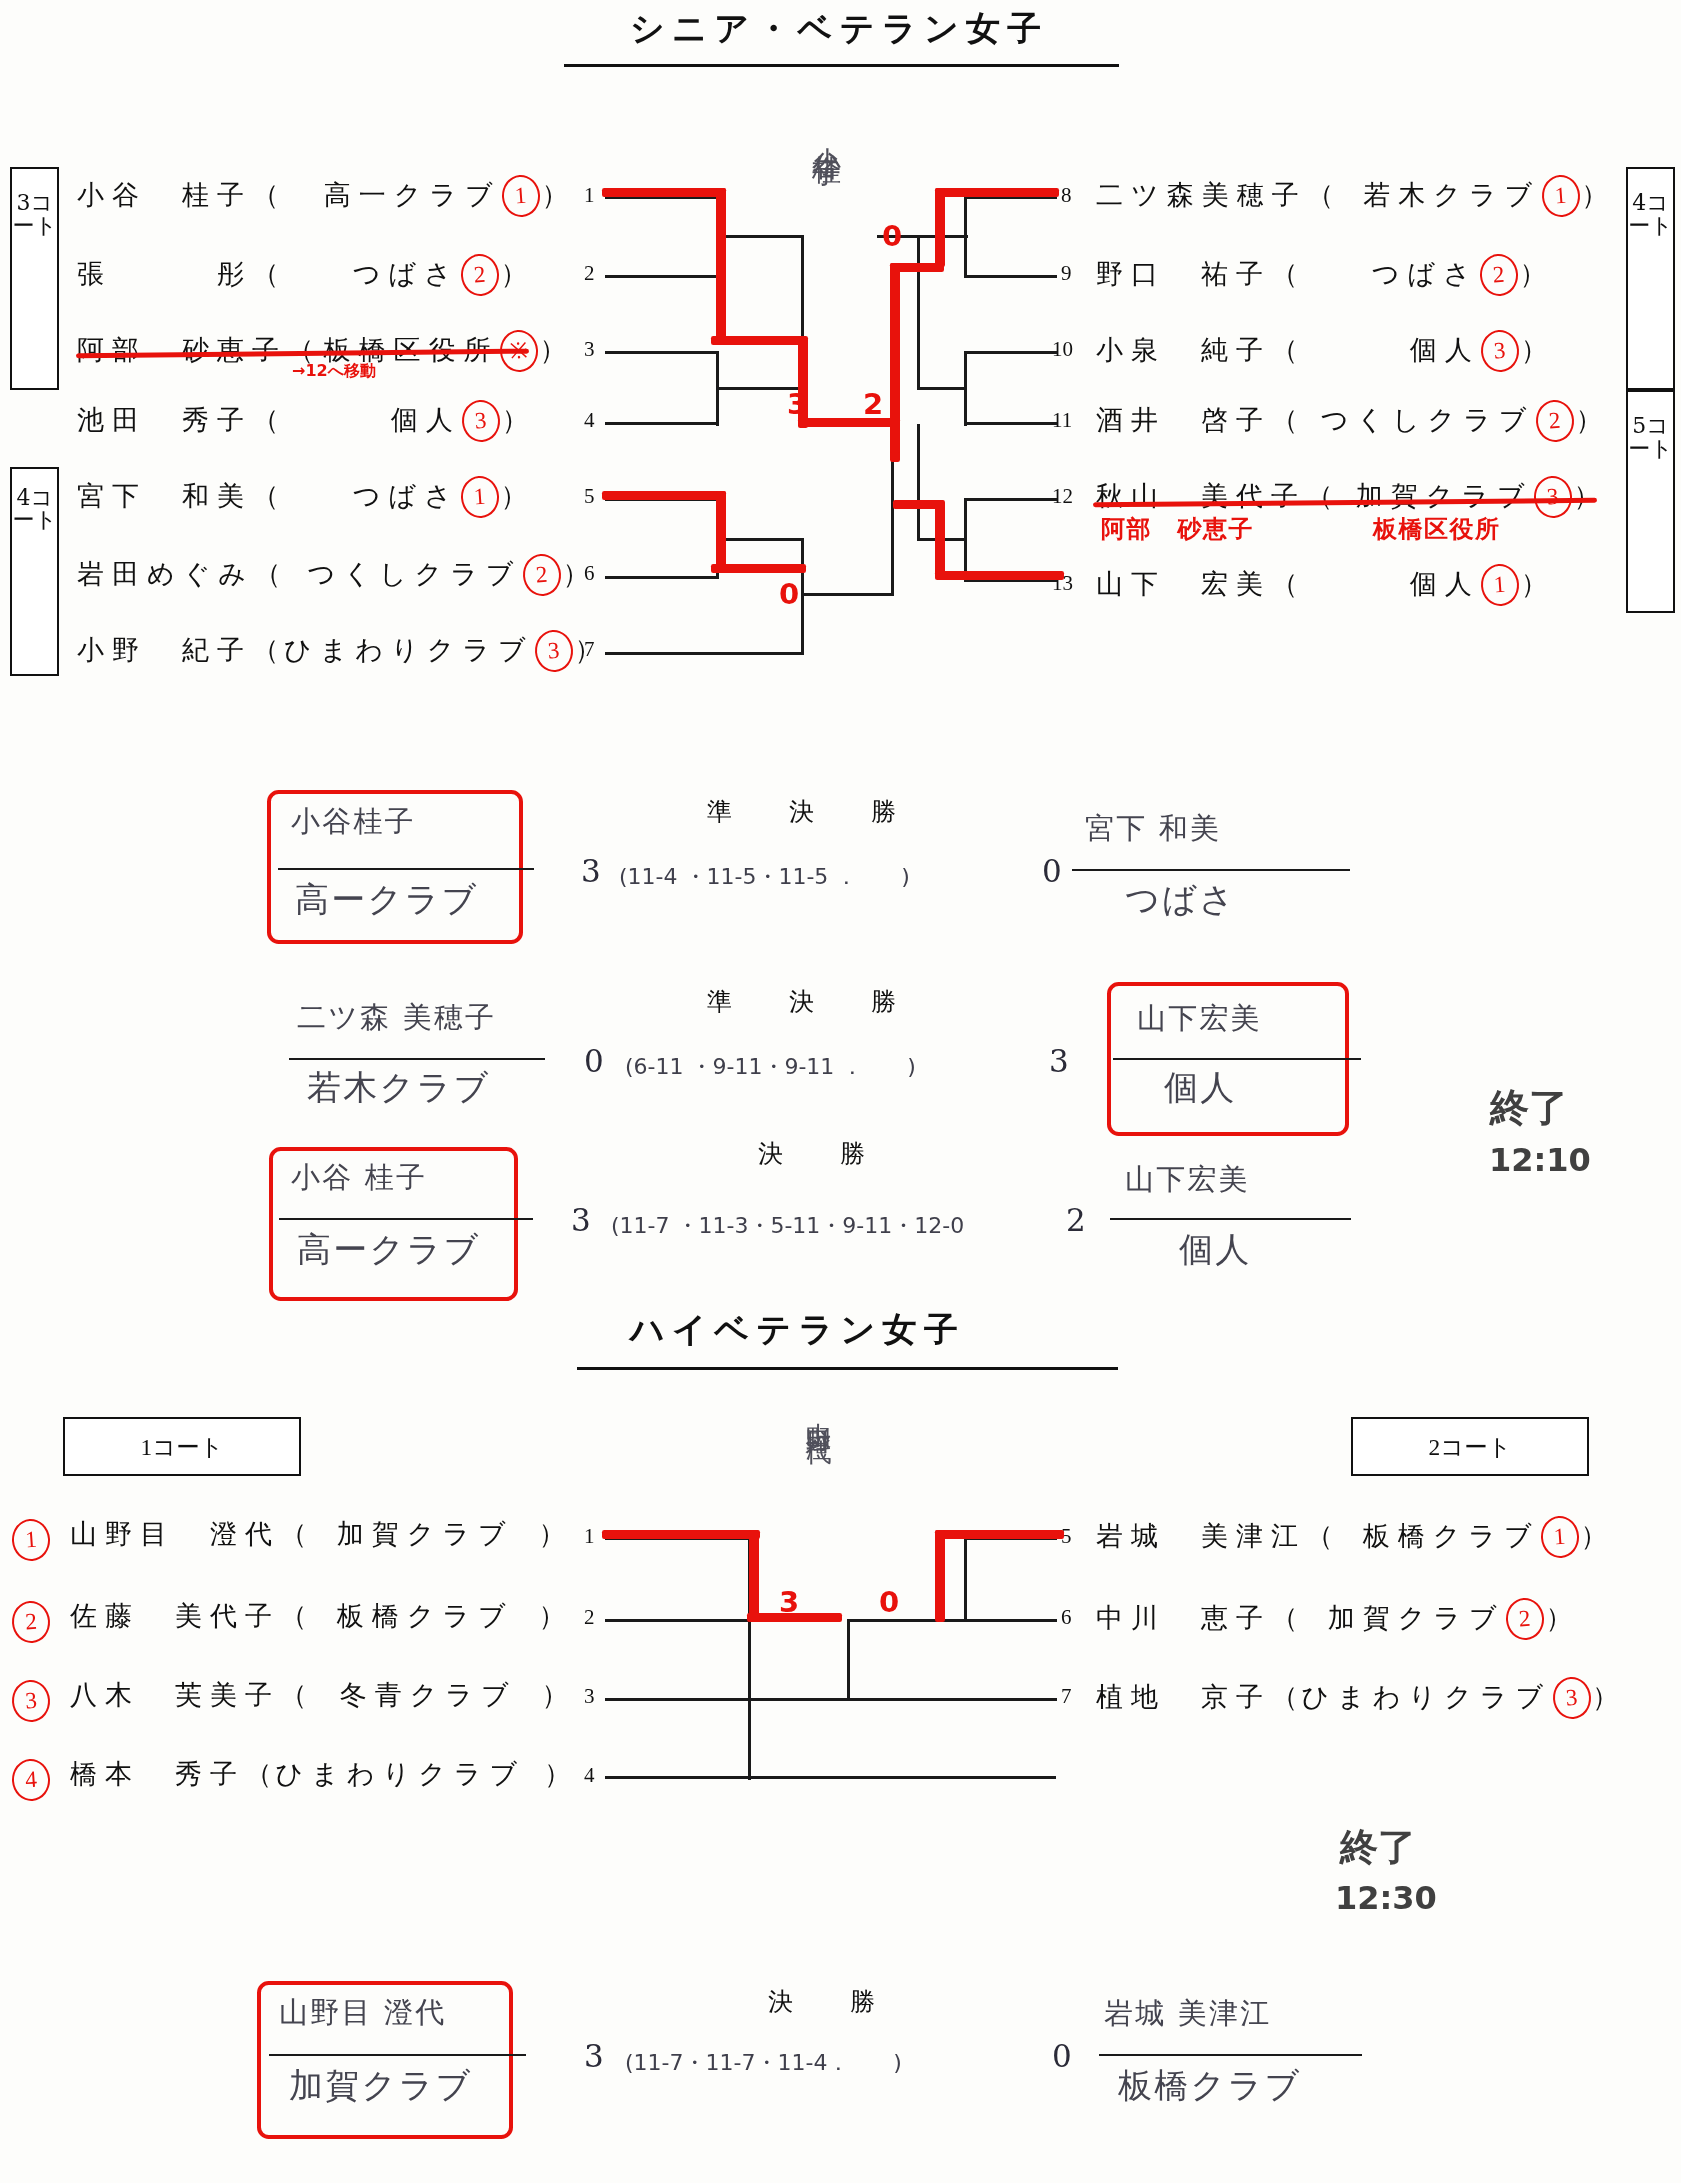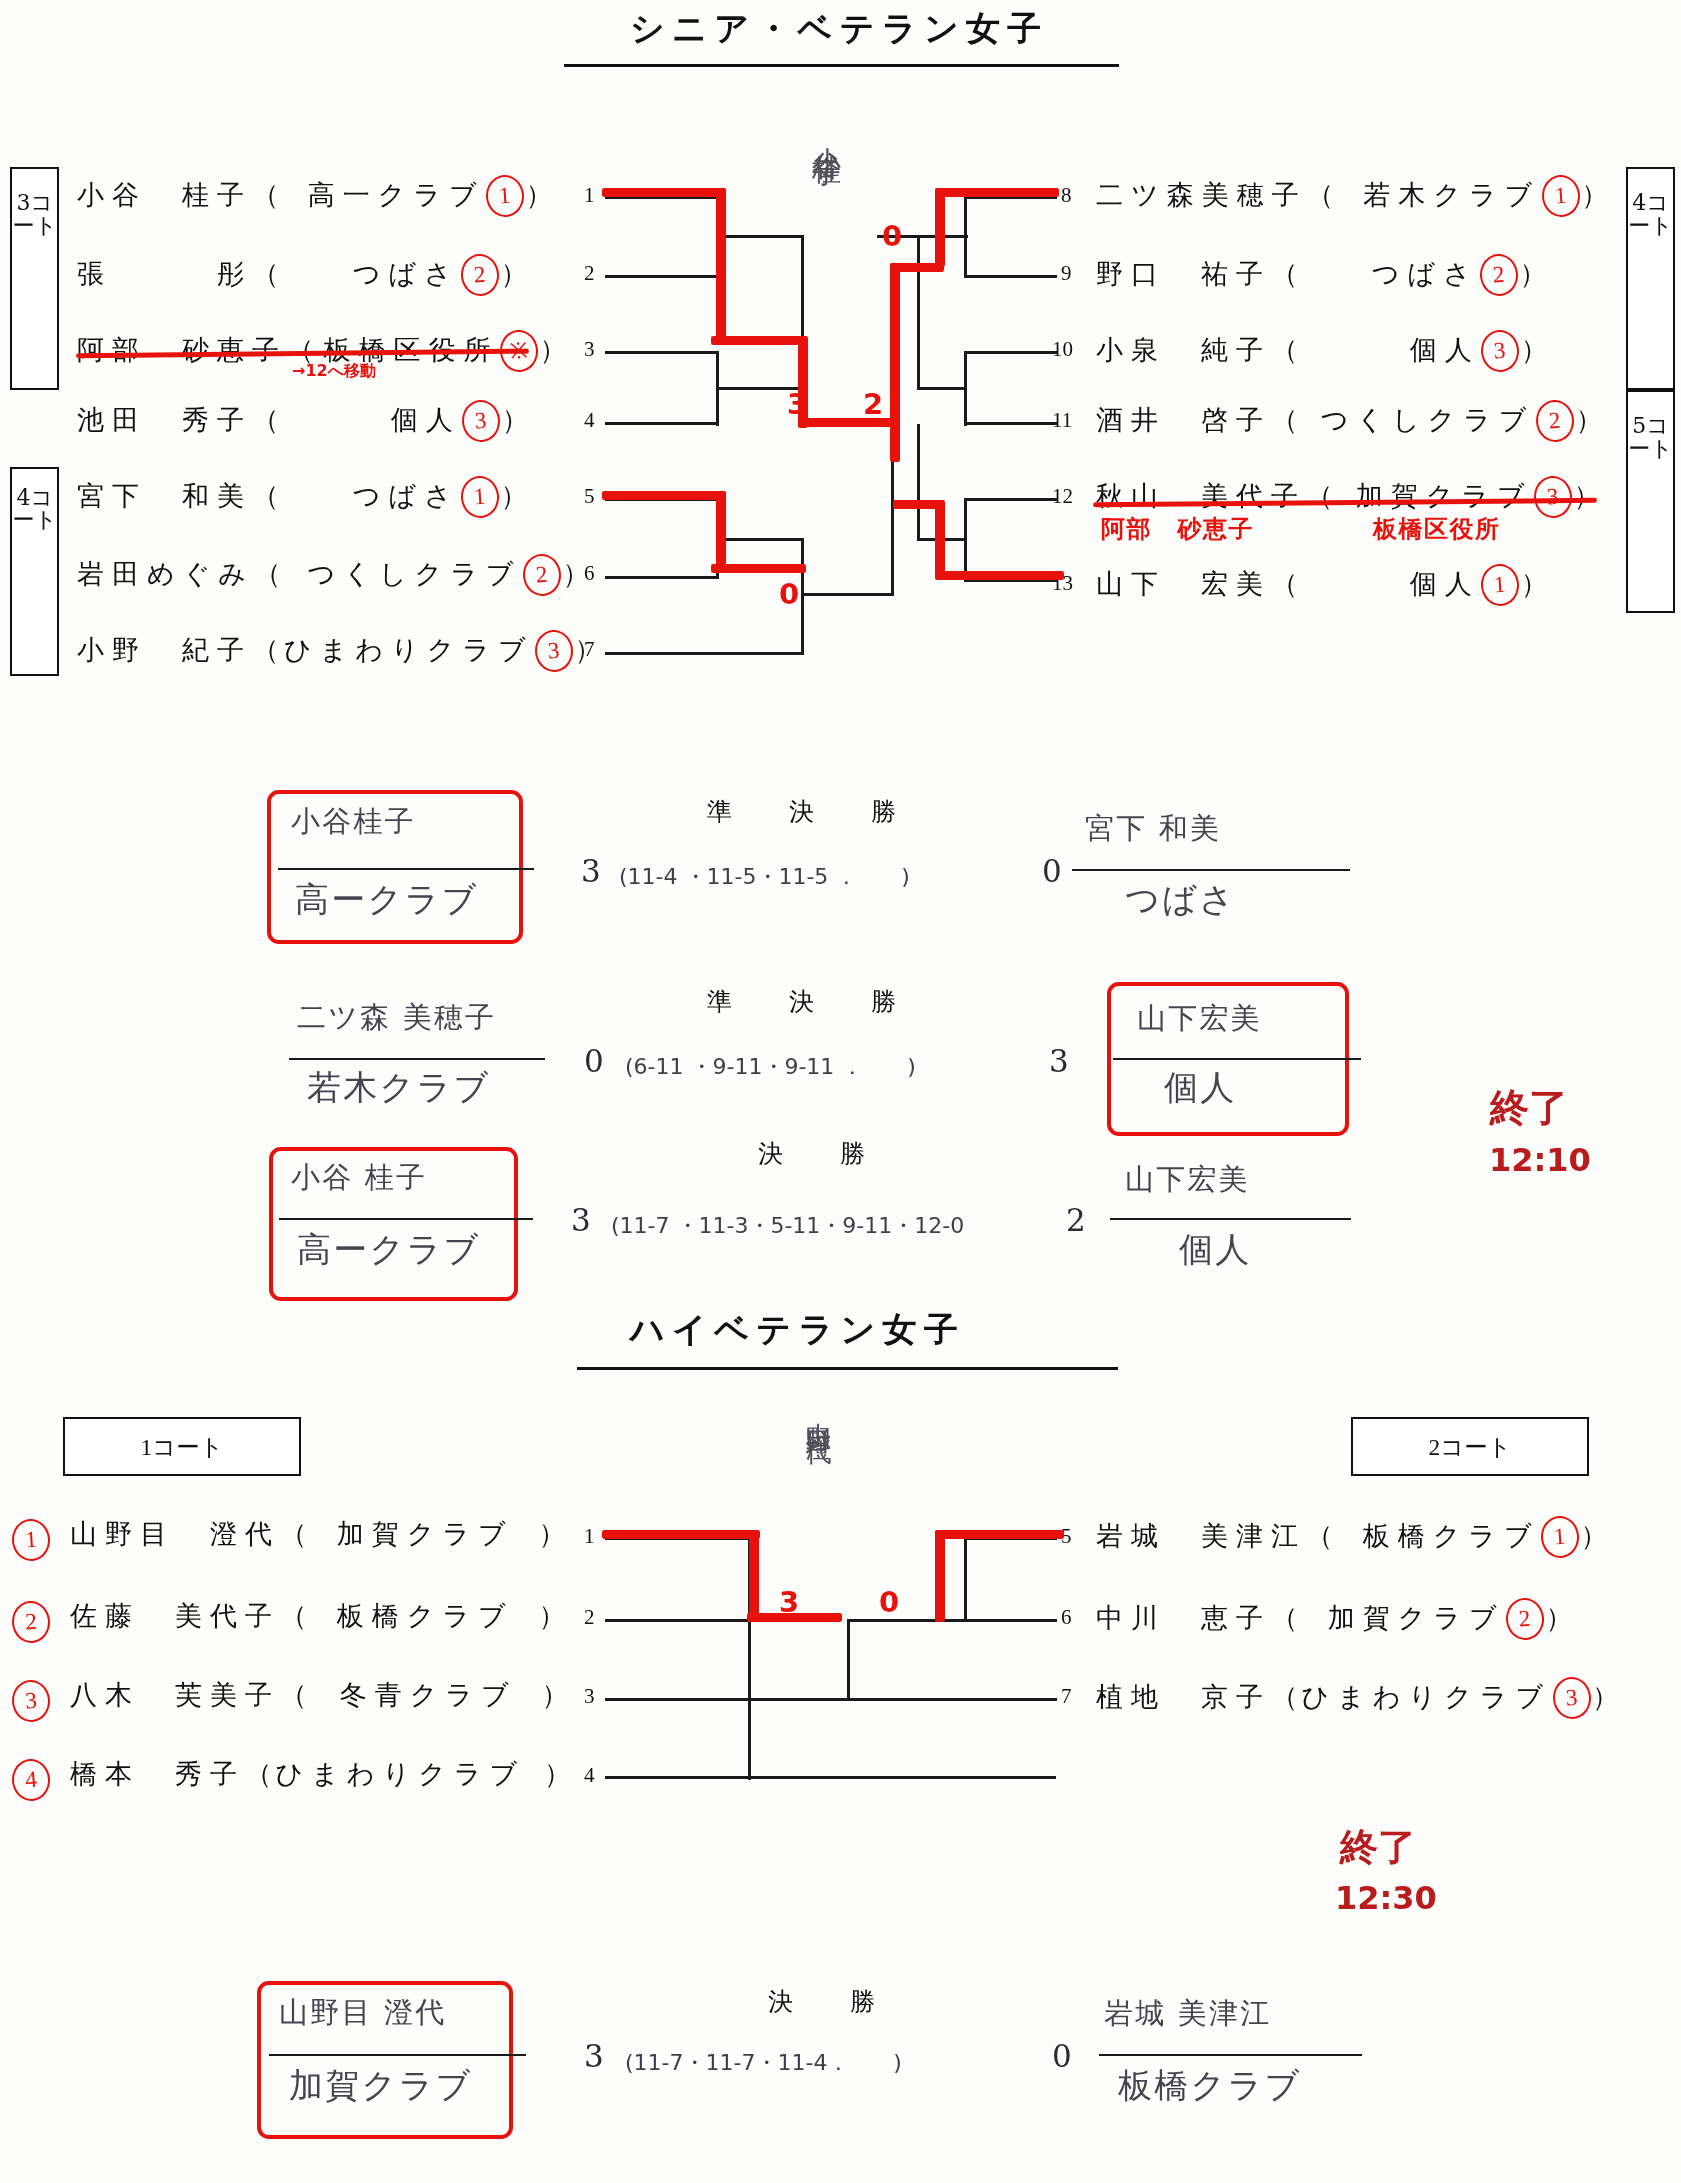--- a/index.html
+++ b/index.html
@@ -60,21 +60,21 @@
     opacity:.88;
   }
   .pen-nm{font-size:29px;letter-spacing:2.2px;}
   .pen-cl{font-size:34px;letter-spacing:2.2px;}
   .underln{position:absolute;border-top:2.9px solid #1a1a1a;}
   .gset{font-size:22px;letter-spacing:0px;color:#2b2b38;white-space:nowrap;
         font-family:"DejaVu Sans",sans-serif;opacity:.9;}
   .bigsc{font-size:31px;color:#2b2b38;font-family:"DejaVu Serif",serif;}
   .redbox{position:absolute;border:4.4px solid #e8120c;border-radius:11.7px;}
   .strike{position:absolute;height:5.1px;background:#e8120c;border-radius:2.9px;}
-  .endmark{color:#b91c1c;font-family:"DejaVu Sans",sans-serif;font-weight:bold;}
+  .endmark{color:#404040;font-family:"DejaVu Sans",sans-serif;font-weight:bold;}
 </style>
 </head>
 <body>
 
 <div class="abs ttl" style="left:630px;top:5.8px;">シニア・ベテラン女子</div>
 <div class="rule" style="left:564px;top:64px;width:555px;"></div>
 
 <div class="vwin" style="left:807px;top:124px;">小谷桂子</div>
 
 <div class="courtbox" style="left:10.2px;top:167px;width:45px;height:219px;">
@@ -85,21 +85,21 @@
 </div>
 
 <div class="courtbox" style="left:1626px;top:167px;width:45px;height:219px;">
   <div class="courtvert" style="top:23.4px;">4コート</div>
 </div>
 <div class="courtbox" style="left:1626px;top:390px;width:45px;height:219px;">
   <div class="courtvert" style="top:23.4px;">5コート</div>
 </div>
 
 <div class="abs nm" style="left:77px;top:175px;">
-  <span class="sp">小谷　桂子</span><span>（</span><span class="sp" style="margin-left:28px;">高一クラブ</span><span class="circ">1</span><span>）</span>
+  <span class="sp">小谷　桂子</span><span>（</span><span class="sp" style="margin-left:44px;">高一クラブ</span><span class="circ">1</span><span>）</span>
 </div>
 <div class="abs num" style="left:584px;top:183px;">1</div>
 
 <div class="abs nm" style="left:77px;top:254px;">
   <span class="sp">張　　　彤</span><span>（</span><span class="sp" style="margin-left:73px;">つばさ</span><span class="circ">2</span><span>）</span>
 </div>
 <div class="abs num" style="left:584px;top:261px;">2</div>
 
 <div class="abs nm" style="left:77px;top:330px;">
   <span class="sp">阿部　砂恵子</span><span>（</span><span class="sp" style="margin-left:8.8px;">板橋区役所</span><span class="circ x">※</span><span>）</span>

